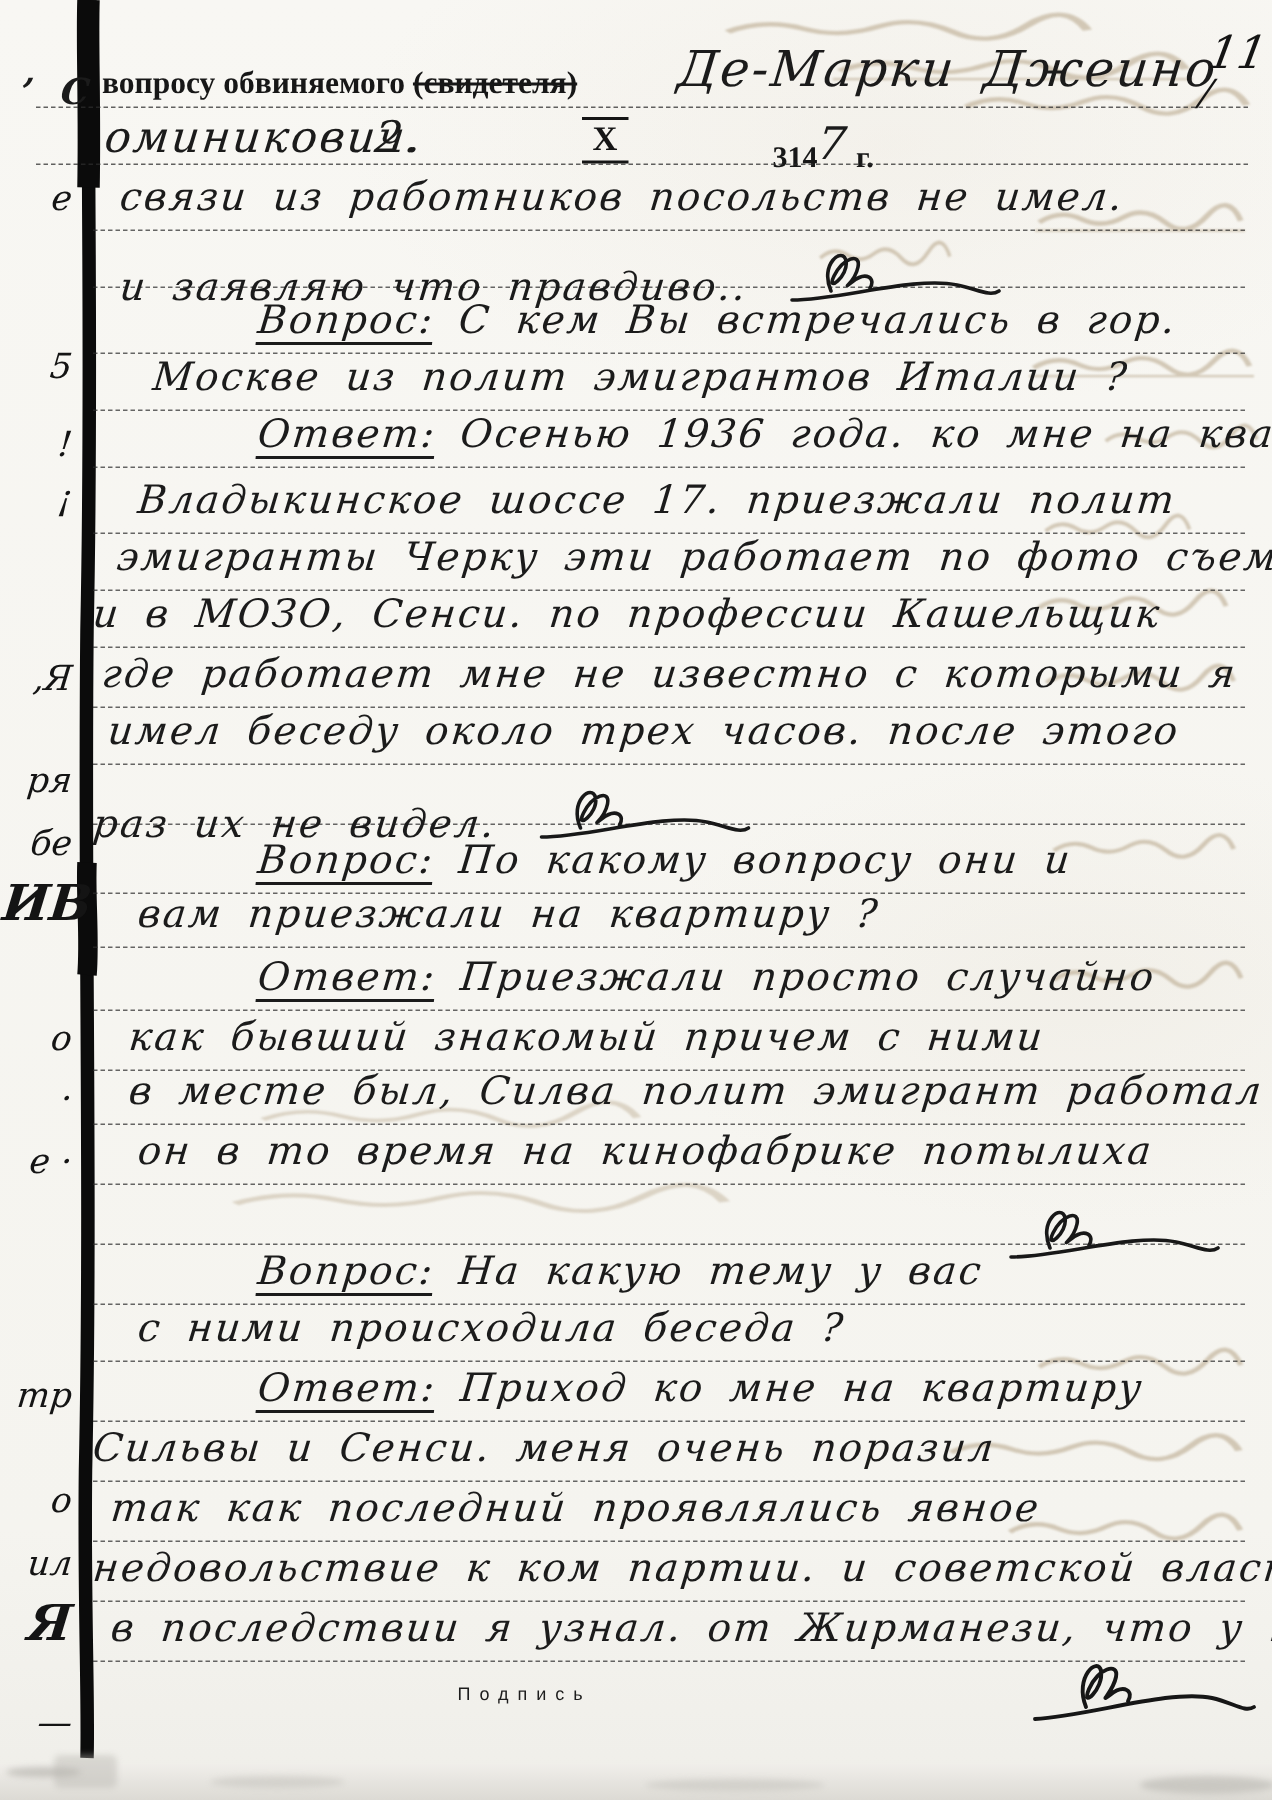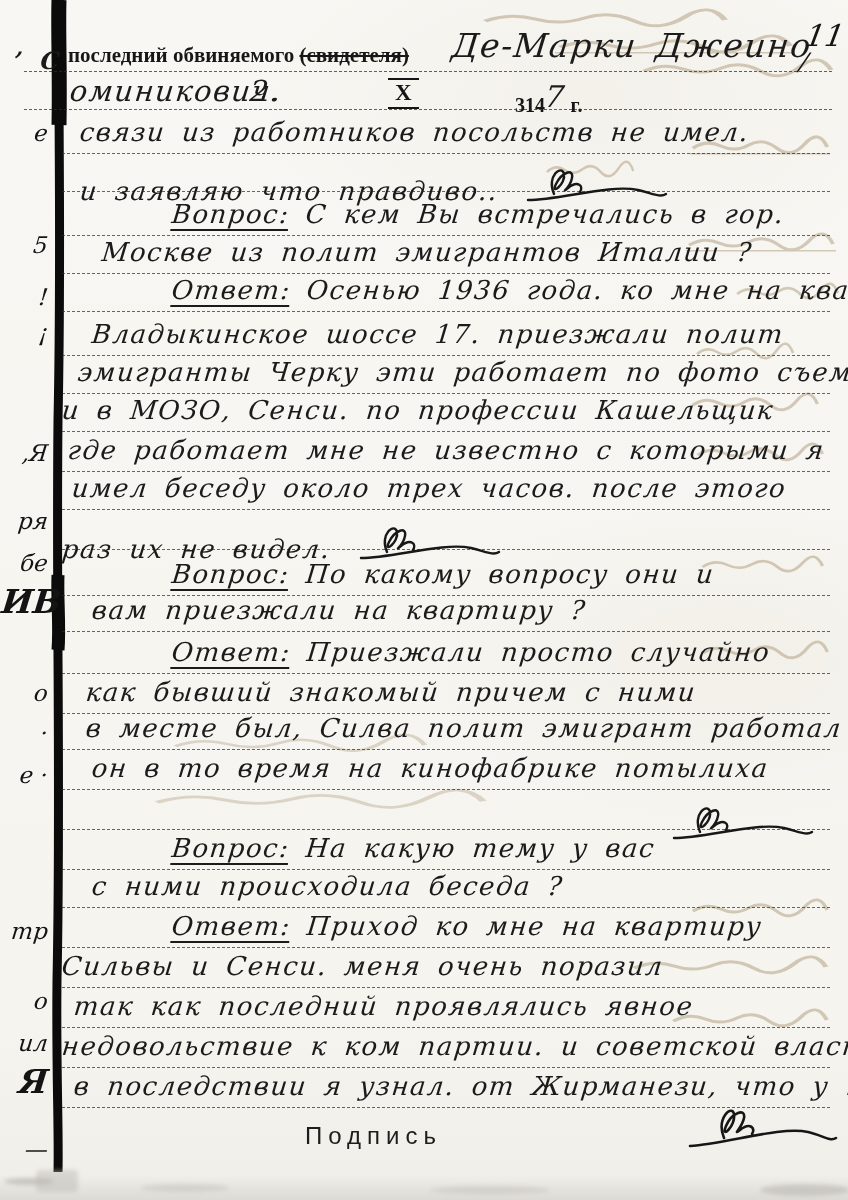--- a/index.html
+++ b/index.html
@@ -38,21 +38,21 @@
     font-family:"DejaVu Serif",serif; font-style:italic; font-size:23px; color:#141414;
     white-space:nowrap; transform:skewX(-6deg); }
   .frag.big{ font-size:33px; font-weight:700; }
   
   .bleed{ position:absolute; opacity:.55; filter:blur(.6px); }
   .bleed path{ stroke:#b5a386; fill:none; }
   .binding{ position:absolute; left:44px; top:0; width:30px; height:1175px; pointer-events:none; }
   .bottom-band{ position:absolute; left:0; top:1176px; width:848px; height:24px;
     background:linear-gradient(#f0eeea, #dcdad4); }
   .smudge{ position:absolute; background:#b9b7b1; filter:blur(2px); border-radius:50%; opacity:.6; }
-  .footer-label{ font-family:"Liberation Sans", sans-serif; font-size:24px; letter-spacing:6px; color:#1d1d1d; }
+  .footer-label{ font-family:"Liberation Sans", sans-serif; font-size:12px; letter-spacing:6px; color:#1d1d1d; }
   .pagenum{ font-family:"DejaVu Serif",serif; font-style:italic; font-size:30px; color:#141414; transform:skewX(-10deg); }
 </style>
 </head>
 <body>
 
 <svg class="bleed" style="left:480px;top:8px;width:250px;height:22px" viewBox="0 0 100 20" preserveAspectRatio="none">
     <path d="M2 12 Q12 4 22 10 T42 9 T62 12 T82 8 T98 11" stroke-width="2.6"></path>
   </svg>
 <svg class="bleed" style="left:555px;top:34px;width:240px;height:22px" viewBox="0 0 100 20" preserveAspectRatio="none">
     <path d="M2 12 Q12 4 22 10 T42 9 T62 12 T82 8 T98 11" stroke-width="2.6"></path>
@@ -111,21 +111,21 @@
 
 <svg class="binding" viewBox="0 0 30 1175" preserveAspectRatio="none">
   <path d="M16 0 C13 90, 18 230, 14 420 C12 610, 17 790, 13 980 C12 1070, 15 1130, 14 1172" stroke="#0b0b0b" stroke-width="9" fill="none"></path>
   <path d="M15 0 C14 30, 16 70, 15 125" stroke="#0b0b0b" stroke-width="15" fill="none"></path>
   <path d="M14 575 C13 600, 16 625, 14 650" stroke="#0b0b0b" stroke-width="13" fill="none"></path>
 </svg>
 
 <div class="abs" style="left:0;top:0;width:848px;height:112px;">
   <span class="abs hw" style="left:14px;top:46px;font-size:24px;font-weight:700;">’ С</span>
   <span class="abs printed" style="left:68px;top:43px;font-size:21px;">
-    <span>последний обвиняемого</span>
+    <span>вопросу обвиняемого</span>
     <span class="strike">(свидетеля)</span>
   </span>
   <span class="abs hw" style="left:452px;top:26px;font-size:33px;">Де-Марки Джеино</span>
   <span class="abs pagenum" style="left:806px;top:18px;">11</span>
   <span class="abs pagenum" style="left:800px;top:48px;font-size:24px;">∕</span>
   <div class="hrule" style="left:24px;top:71px;width:808px;"></div>
 
   <span class="abs hw" style="left:70px;top:74px;font-size:29px;">оминикович.</span>
   <span class="abs hw" style="left:250px;top:74px;font-size:29px;">2.</span>
   <span class="abs roman" style="left:388px;top:78px;">X</span>

